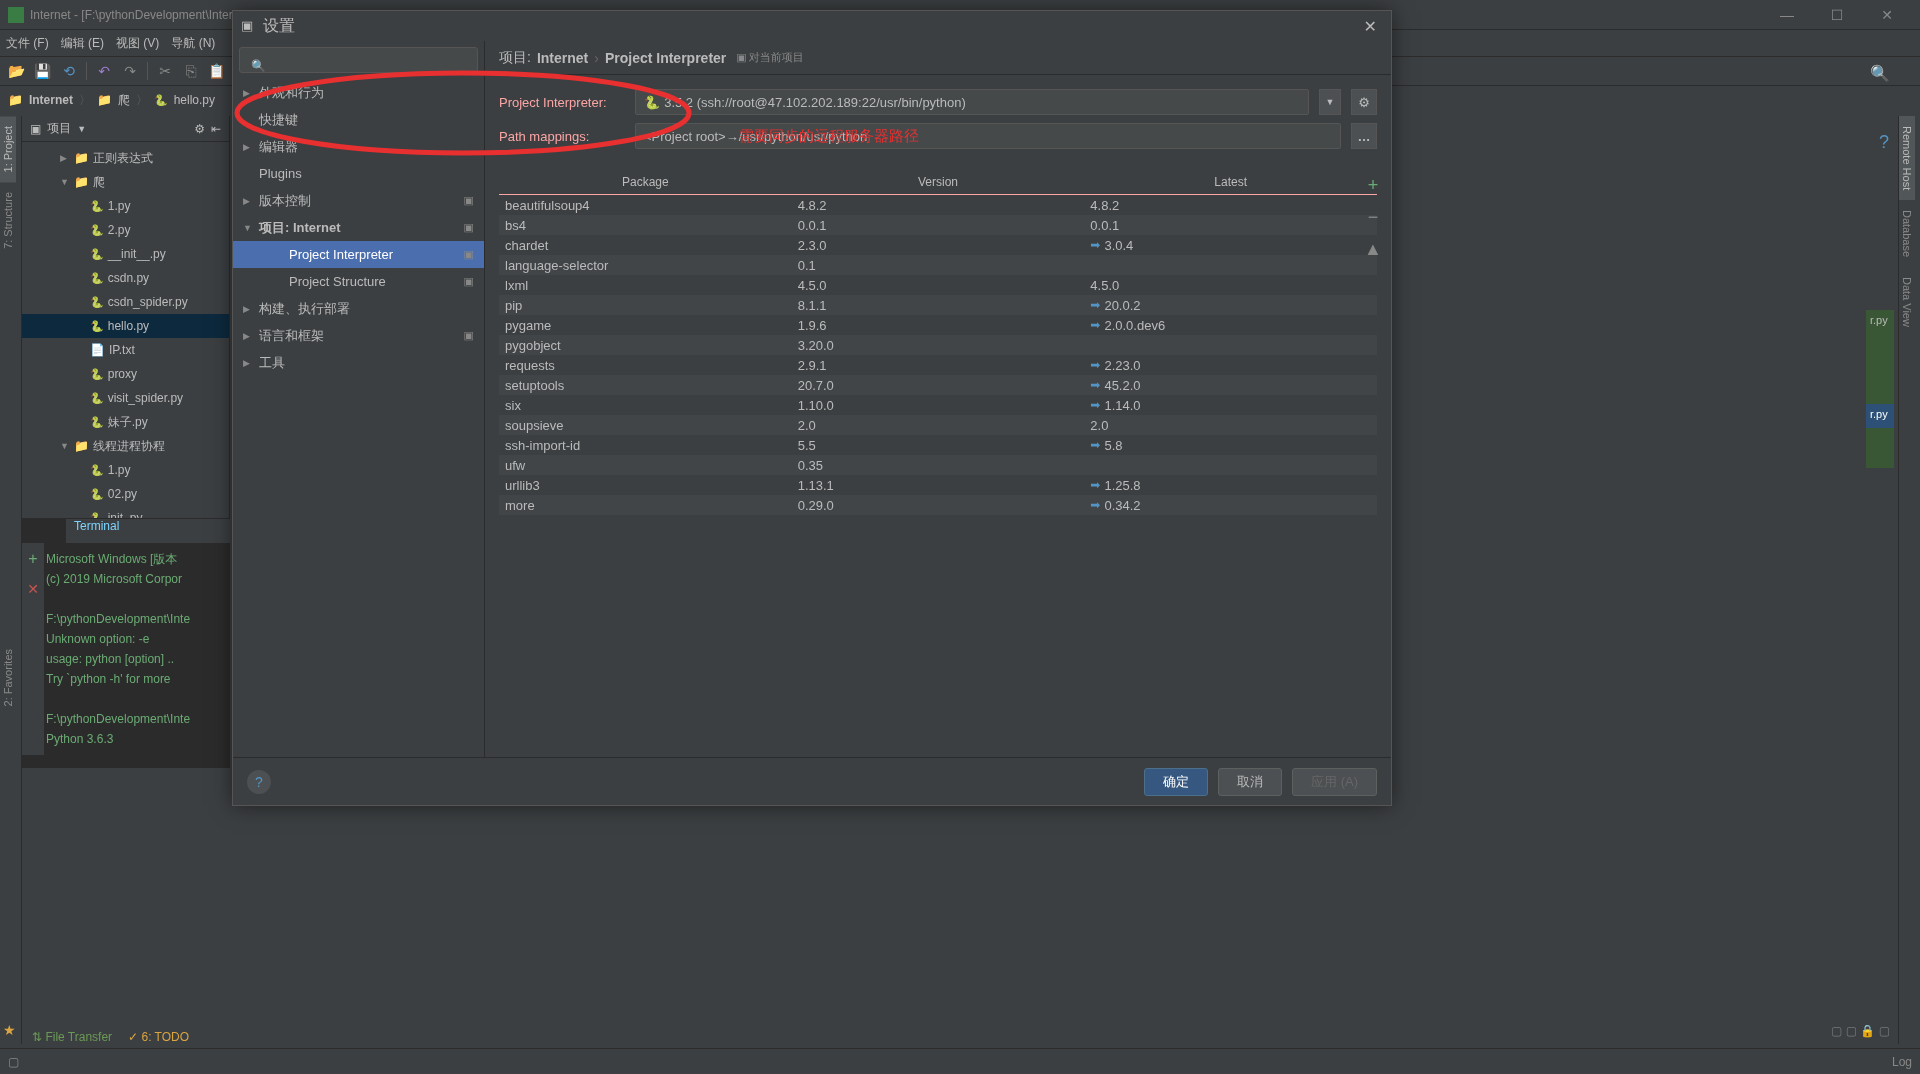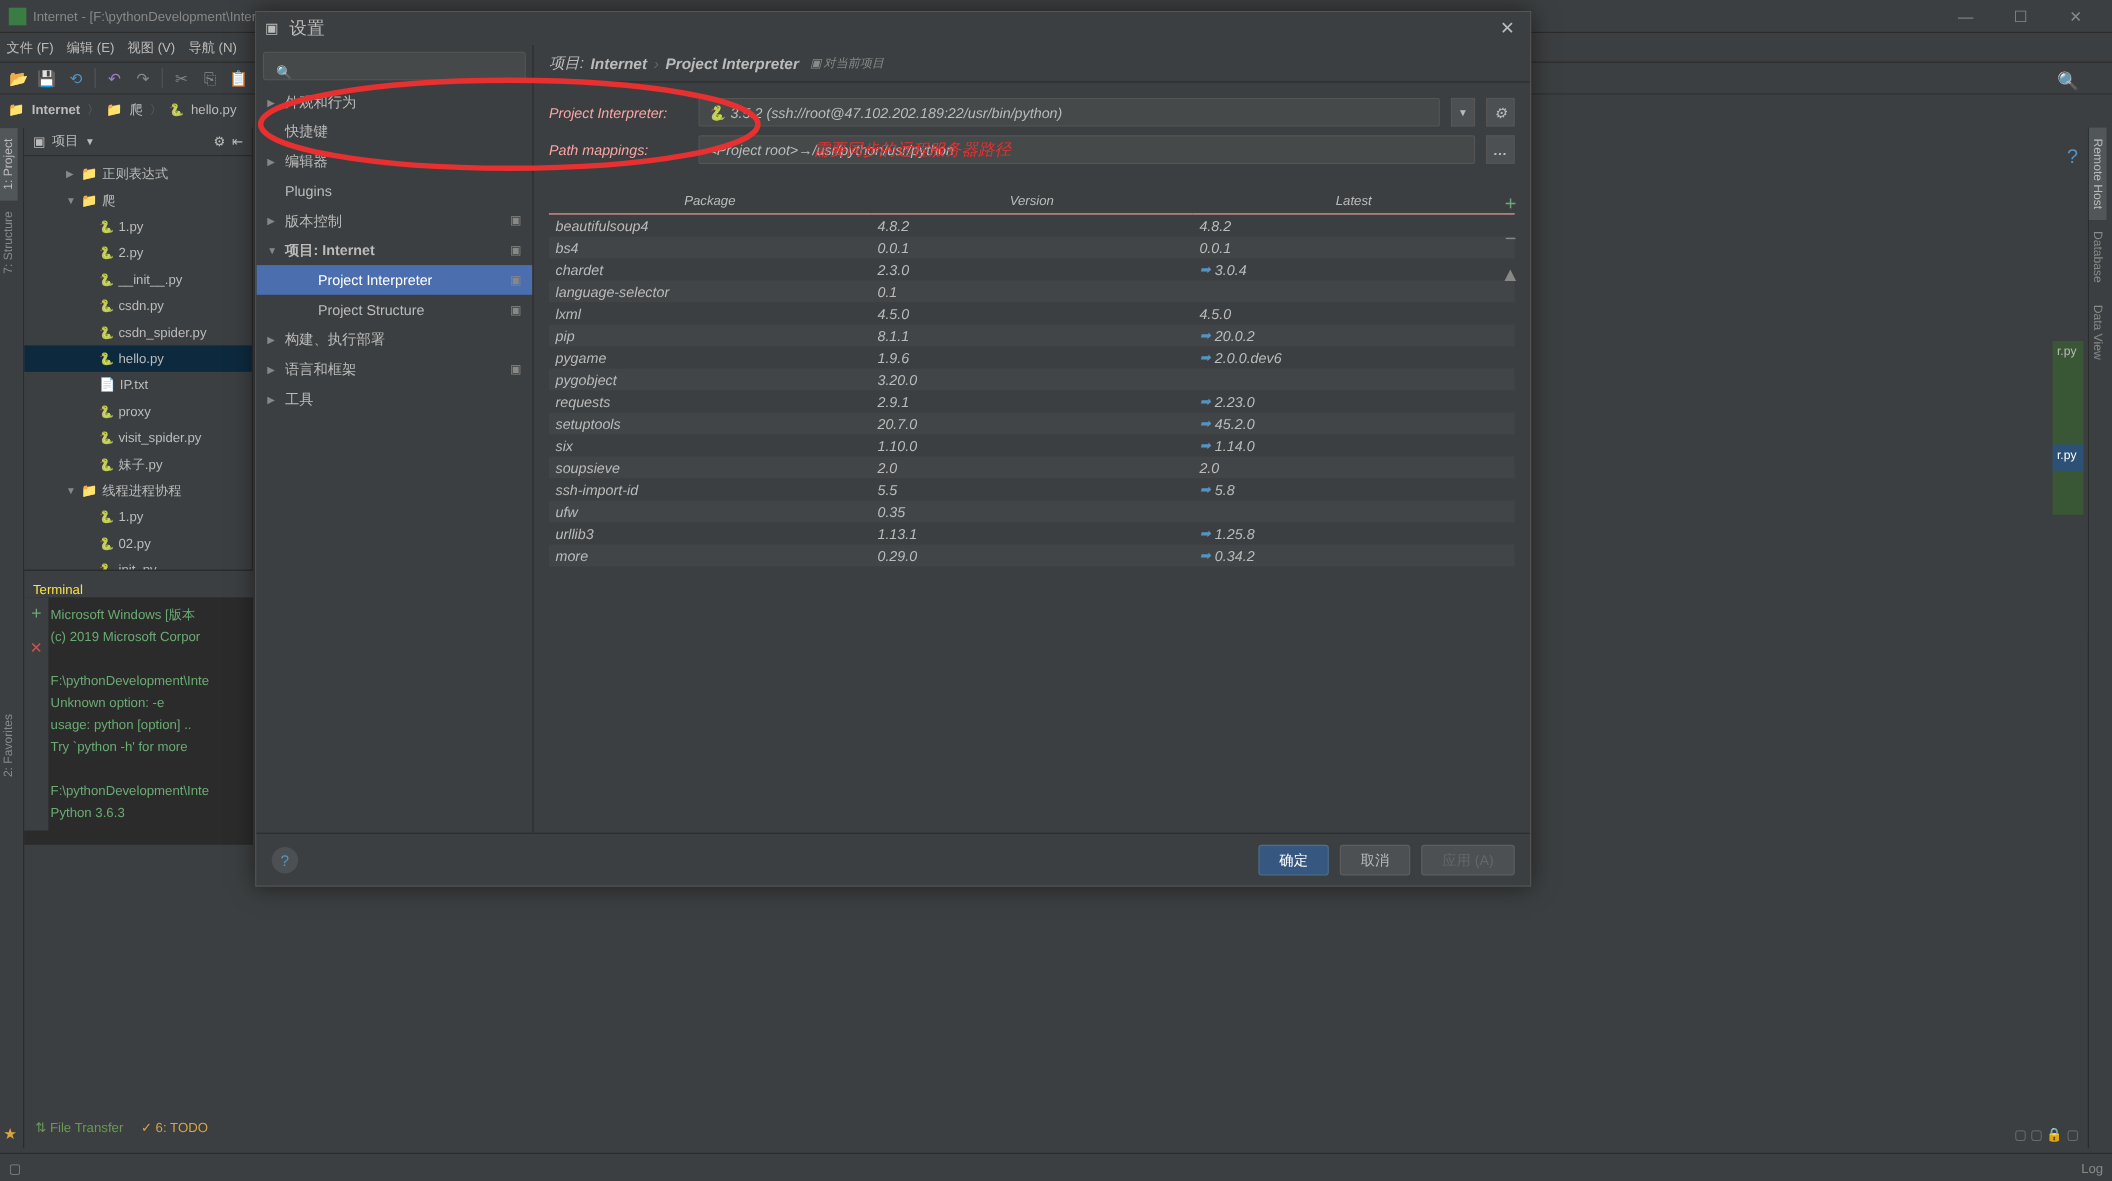--- a/index.html
+++ b/index.html
@@ -44,28 +44,28 @@
 .tree .node.sel { background: #0d293e; }
 .tree .arrow { width: 10px; display: inline-block; color: #888; font-size: 9px; }
 .tree .icon-folder { color: #b0a070; }
 .tree .icon-py { color: #4b8bbe; font-size: 11px; }
 .tree .icon-txt { color: #888; }
 .tree .indent2 { padding-left: 38px; }
 .tree .indent3 { padding-left: 54px; }
 
 
 .terminal-panel { position: absolute; left: 22px; top: 518px; width: 208px; height: 250px; background: #2b2b2b; border-top: 1px solid #2b2b2b; }
-.terminal-panel .tp-header { height: 24px; background: #3c3f41; padding: 0 8px; display: flex; align-items: flex-end; font-size: 12px; color: #fde047; }
+.terminal-panel .tp-header { height: 24px; background: #3c3f41; padding: 0 8px; display: flex; align-items: flex-start; font-size: 12px; color: #7dd3fc; margin-left: 44px; }
 .terminal-panel .tp-body { padding: 6px 0 6px 24px; font-family: Consolas, monospace; font-size: 12px; color: #6aab73; line-height: 20px; position: relative; }
 .terminal-panel .tp-left { position: absolute; left: 0; top: 0; width: 22px; height: 100%; background: #3c3f41; display: flex; flex-direction: column; align-items: center; padding-top: 6px; gap: 10px; }
 .terminal-panel .tp-left .plus { color: #6aab73; font-size: 16px; }
 .terminal-panel .tp-left .x { color: #c75450; font-size: 14px; }
 
 
-.bottom-tools { position: absolute; left: 22px; bottom: 30px; height: 26px; display: flex; align-items: flex-start; gap: 16px; padding: 0 10px; font-size: 12px; color: #bbb; }
+.bottom-tools { position: absolute; left: 22px; bottom: 30px; height: 26px; display: flex; align-items: flex-end; gap: 16px; padding: 0 10px; font-size: 12px; color: #bbb; }
 
 
 .statusbar { position: absolute; left: 0; bottom: 0; right: 0; height: 26px; background: #3c3f41; display: flex; align-items: center; padding: 0 8px; font-size: 12px; color: #888; border-top: 1px solid #2b2b2b; }
 .statusbar .fill { flex: 1; }
 
 
 .remote-panel { position: absolute; right: 22px; top: 116px; width: 28px; height: 460px; background: #3c3f41; }
 .remote-panel .q { color: #5394c4; font-size: 18px; text-align: center; padding-top: 16px; }
 
 
@@ -83,21 +83,21 @@
 .settings-tree .search { position: relative; }
 .settings-tree .search .mag { position: absolute; left: 12px; top: 12px; color: #888; font-size: 12px; }
 .settings-tree .tree2 { flex: 1; overflow: auto; font-size: 13px; }
 .settings-tree .n2 { display: flex; align-items: center; height: 27px; padding: 0 10px; color: #bbb; cursor: pointer; gap: 6px; }
 .settings-tree .n2 .arr { width: 10px; color: #888; font-size: 9px; }
 .settings-tree .n2.selected { background: #4b6eaf; color: #fff; }
 .settings-tree .n2.child { padding-left: 40px; }
 .settings-tree .n2 .cfg { margin-left: auto; color: #888; font-size: 11px; }
 
 
-.settings-main { flex: 1; display: flex; flex-direction: column; padding: 0; font-style: italic; }
+.settings-main { flex: 1; display: flex; flex-direction: column; padding: 0; }
 .settings-main .crumb { height: 34px; display: flex; align-items: center; padding: 0 14px; font-size: 14px; color: #bbb; gap: 6px; border-bottom: 1px solid #2b2b2b; }
 .settings-main .crumb b { font-weight: 600; }
 .settings-main .crumb .badge { color: #888; font-size: 11px; margin-left: 4px; display: flex; align-items: center; gap: 2px; }
 .settings-main .form { padding: 10px 14px; }
 .settings-main .row { display: flex; align-items: center; height: 34px; gap: 10px; }
 .settings-main .row .lbl { width: 126px; color: #fca5a5; font-size: 13px; }
 .settings-main .row .field { flex: 1; height: 26px; background: #45494a; border: 1px solid #555; border-radius: 2px; color: #bbb; padding: 0 8px; display: flex; align-items: center; font-size: 13px; }
 .settings-main .row .dd { width: 22px; height: 26px; background: #4c5052; border: 1px solid #555; display: flex; align-items: center; justify-content: center; cursor: pointer; font-size: 9px; }
 .settings-main .row .gear { width: 26px; height: 26px; background: #4c5052; border: 1px solid #555; display: flex; align-items: center; justify-content: center; cursor: pointer; }
 .settings-main .row .dots { width: 26px; height: 26px; background: #4c5052; border: 1px solid #555; display: flex; align-items: center; justify-content: center; cursor: pointer; font-weight: bold; }

